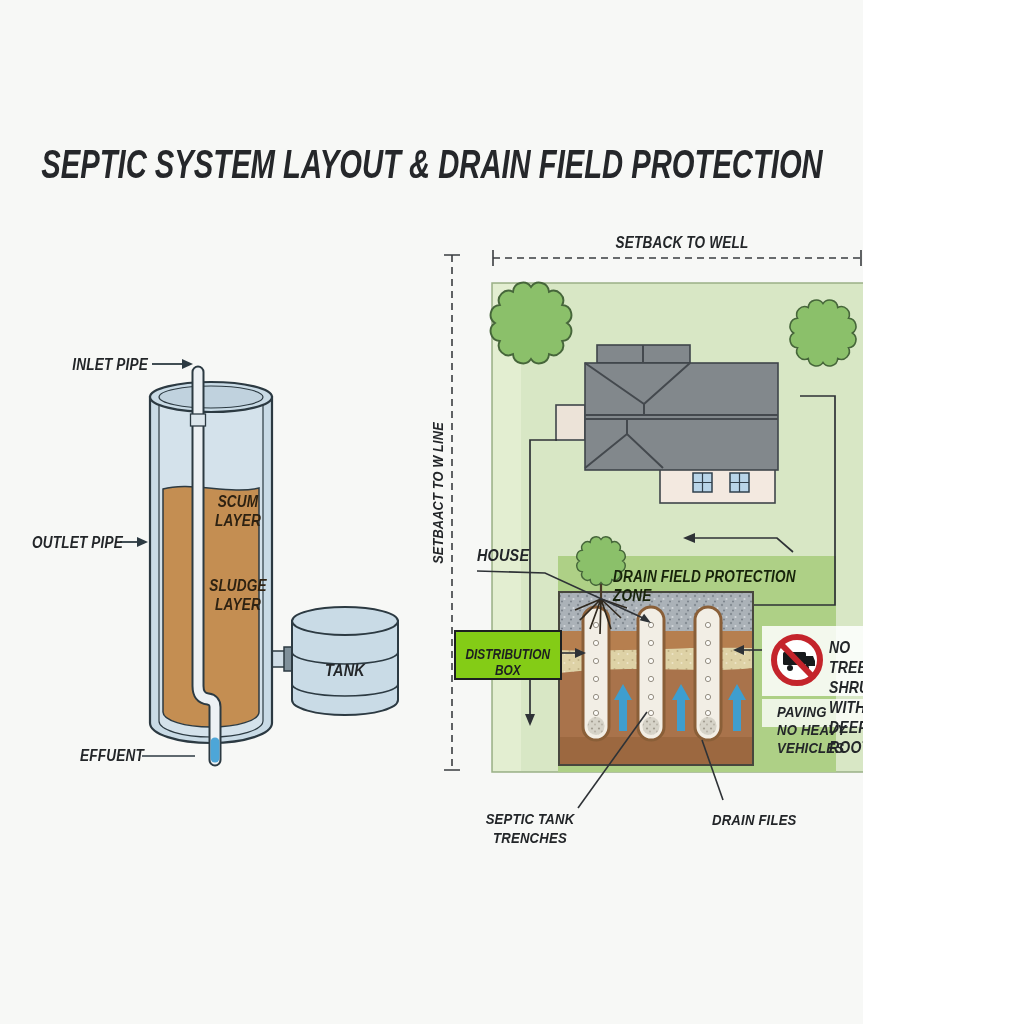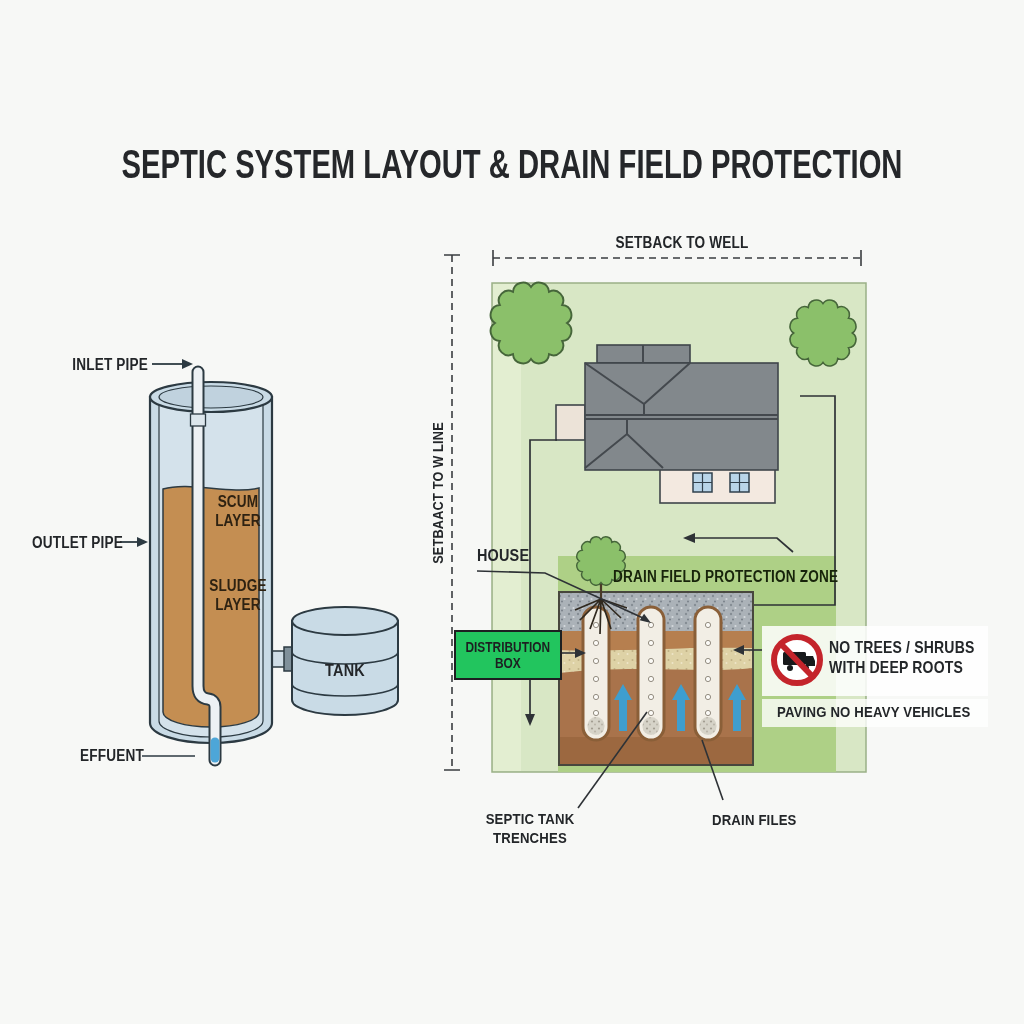--- a/index.html
+++ b/index.html
@@ -1,31 +1,31 @@
 <!DOCTYPE html>
 <html><head>
 <meta charset="utf-8">
 <style>
   html,body{margin:0;padding:0;}
-  #stage{position:relative;width:1024px;height:1024px;background:#f7f8f6;overflow:hidden;
-         font-family:"Liberation Sans",sans-serif;}
+  #stage{position:relative;width:863px;height:1024px;background:#f7f8f6;overflow:hidden;
+         font-family:"Liberation Sans",sans-serif;font-style:italic;}
   .title{position:absolute;top:142px;left:50%;white-space:nowrap;font-weight:bold;font-size:40px;
          color:#25272a;transform:translateX(-50%) scaleX(0.73);letter-spacing:0px;}
   .lbl{position:absolute;font-weight:bold;font-size:15px;line-height:18px;color:#232629;
        white-space:pre-line;transform:scaleX(0.85);transform-origin:left center;letter-spacing:.2px;}
   .c{text-align:center;transform-origin:center center;}
   .r{text-align:right;transform-origin:right center;}
   .rot{left:352px;top:484px;width:172px;text-align:center;transform:rotate(-90deg) scaleX(0.85);
        transform-origin:center center;}
   .f16{font-size:16px;line-height:19px;}
   .f17{font-size:17px;line-height:20px;}
   .brown{color:#2e2212;}
   .zone-lbl{color:#17230a;}
-  .distbox{position:absolute;left:454px;top:630px;width:104px;height:46px;background:#22c55e;
-           border:2px solid #1d1f21;display:flex;align-items:center;justify-content:center;}
+  .distbox{position:absolute;left:454px;top:630px;width:104px;height:46px;background:#84cc16;
+           border:2px solid #1d1f21;display:flex;align-items:flex-end;justify-content:center;}
   .dtxt{font-weight:bold;font-size:14px;line-height:16px;color:#1d1f21;text-align:center;
         white-space:pre-line;transform:scaleX(0.85);}
   svg{position:absolute;left:0;top:0;}
 </style>
 </head>
 <body>
 
 <div id="stage">
 
 <svg width="1024" height="1024" viewBox="0 0 1024 1024">

